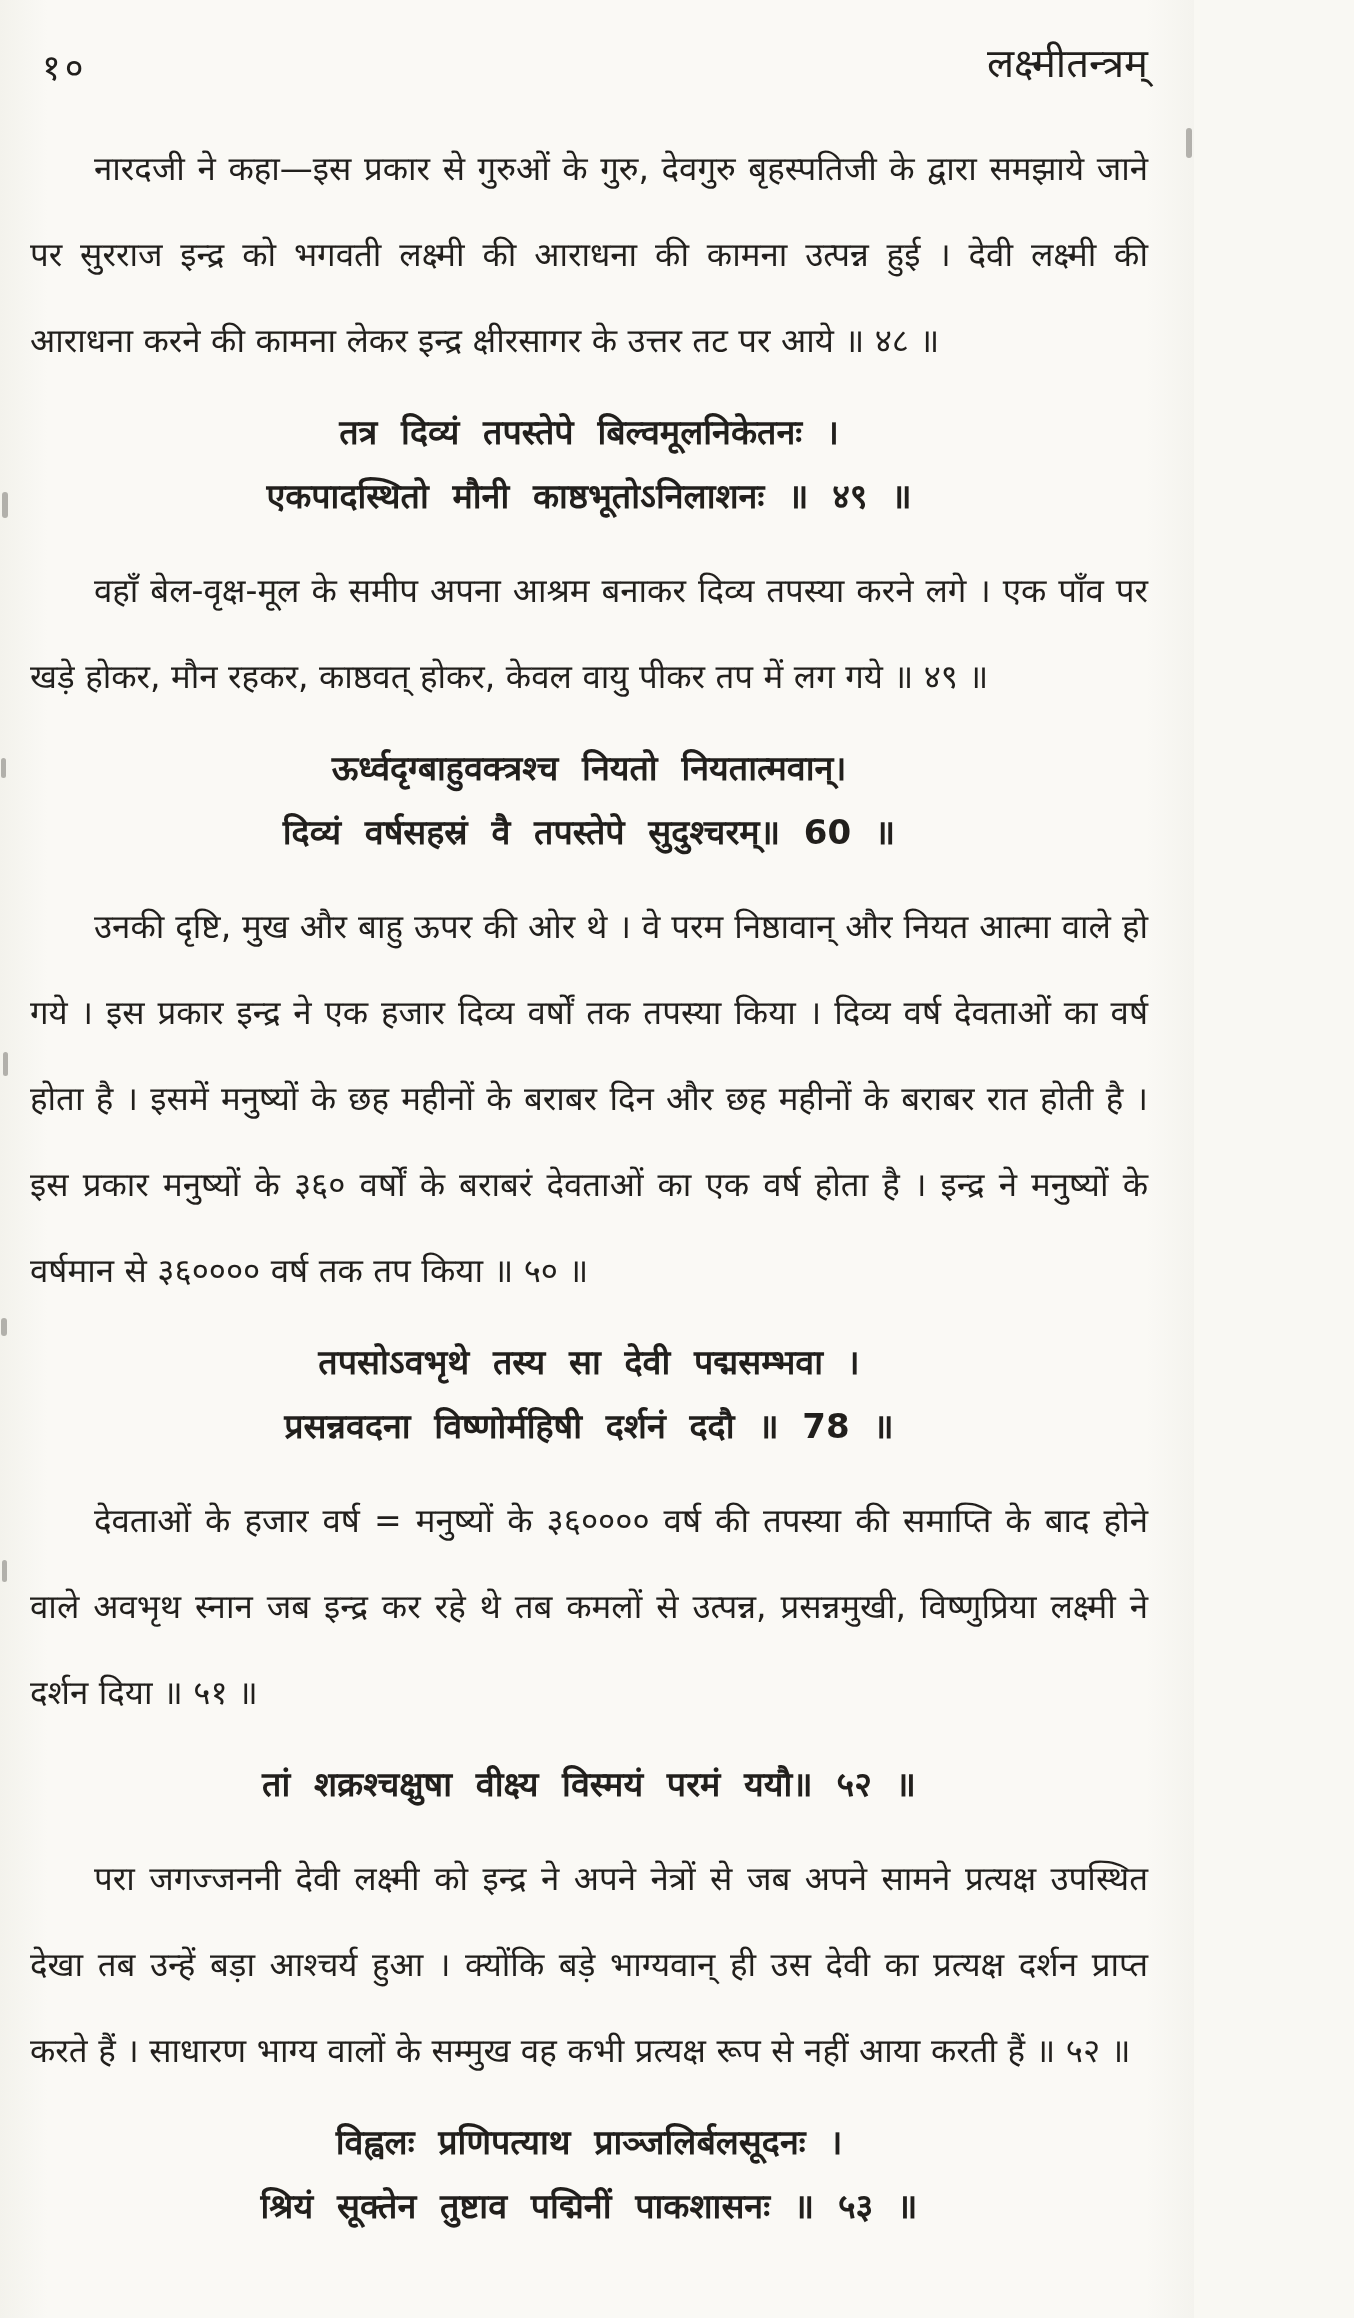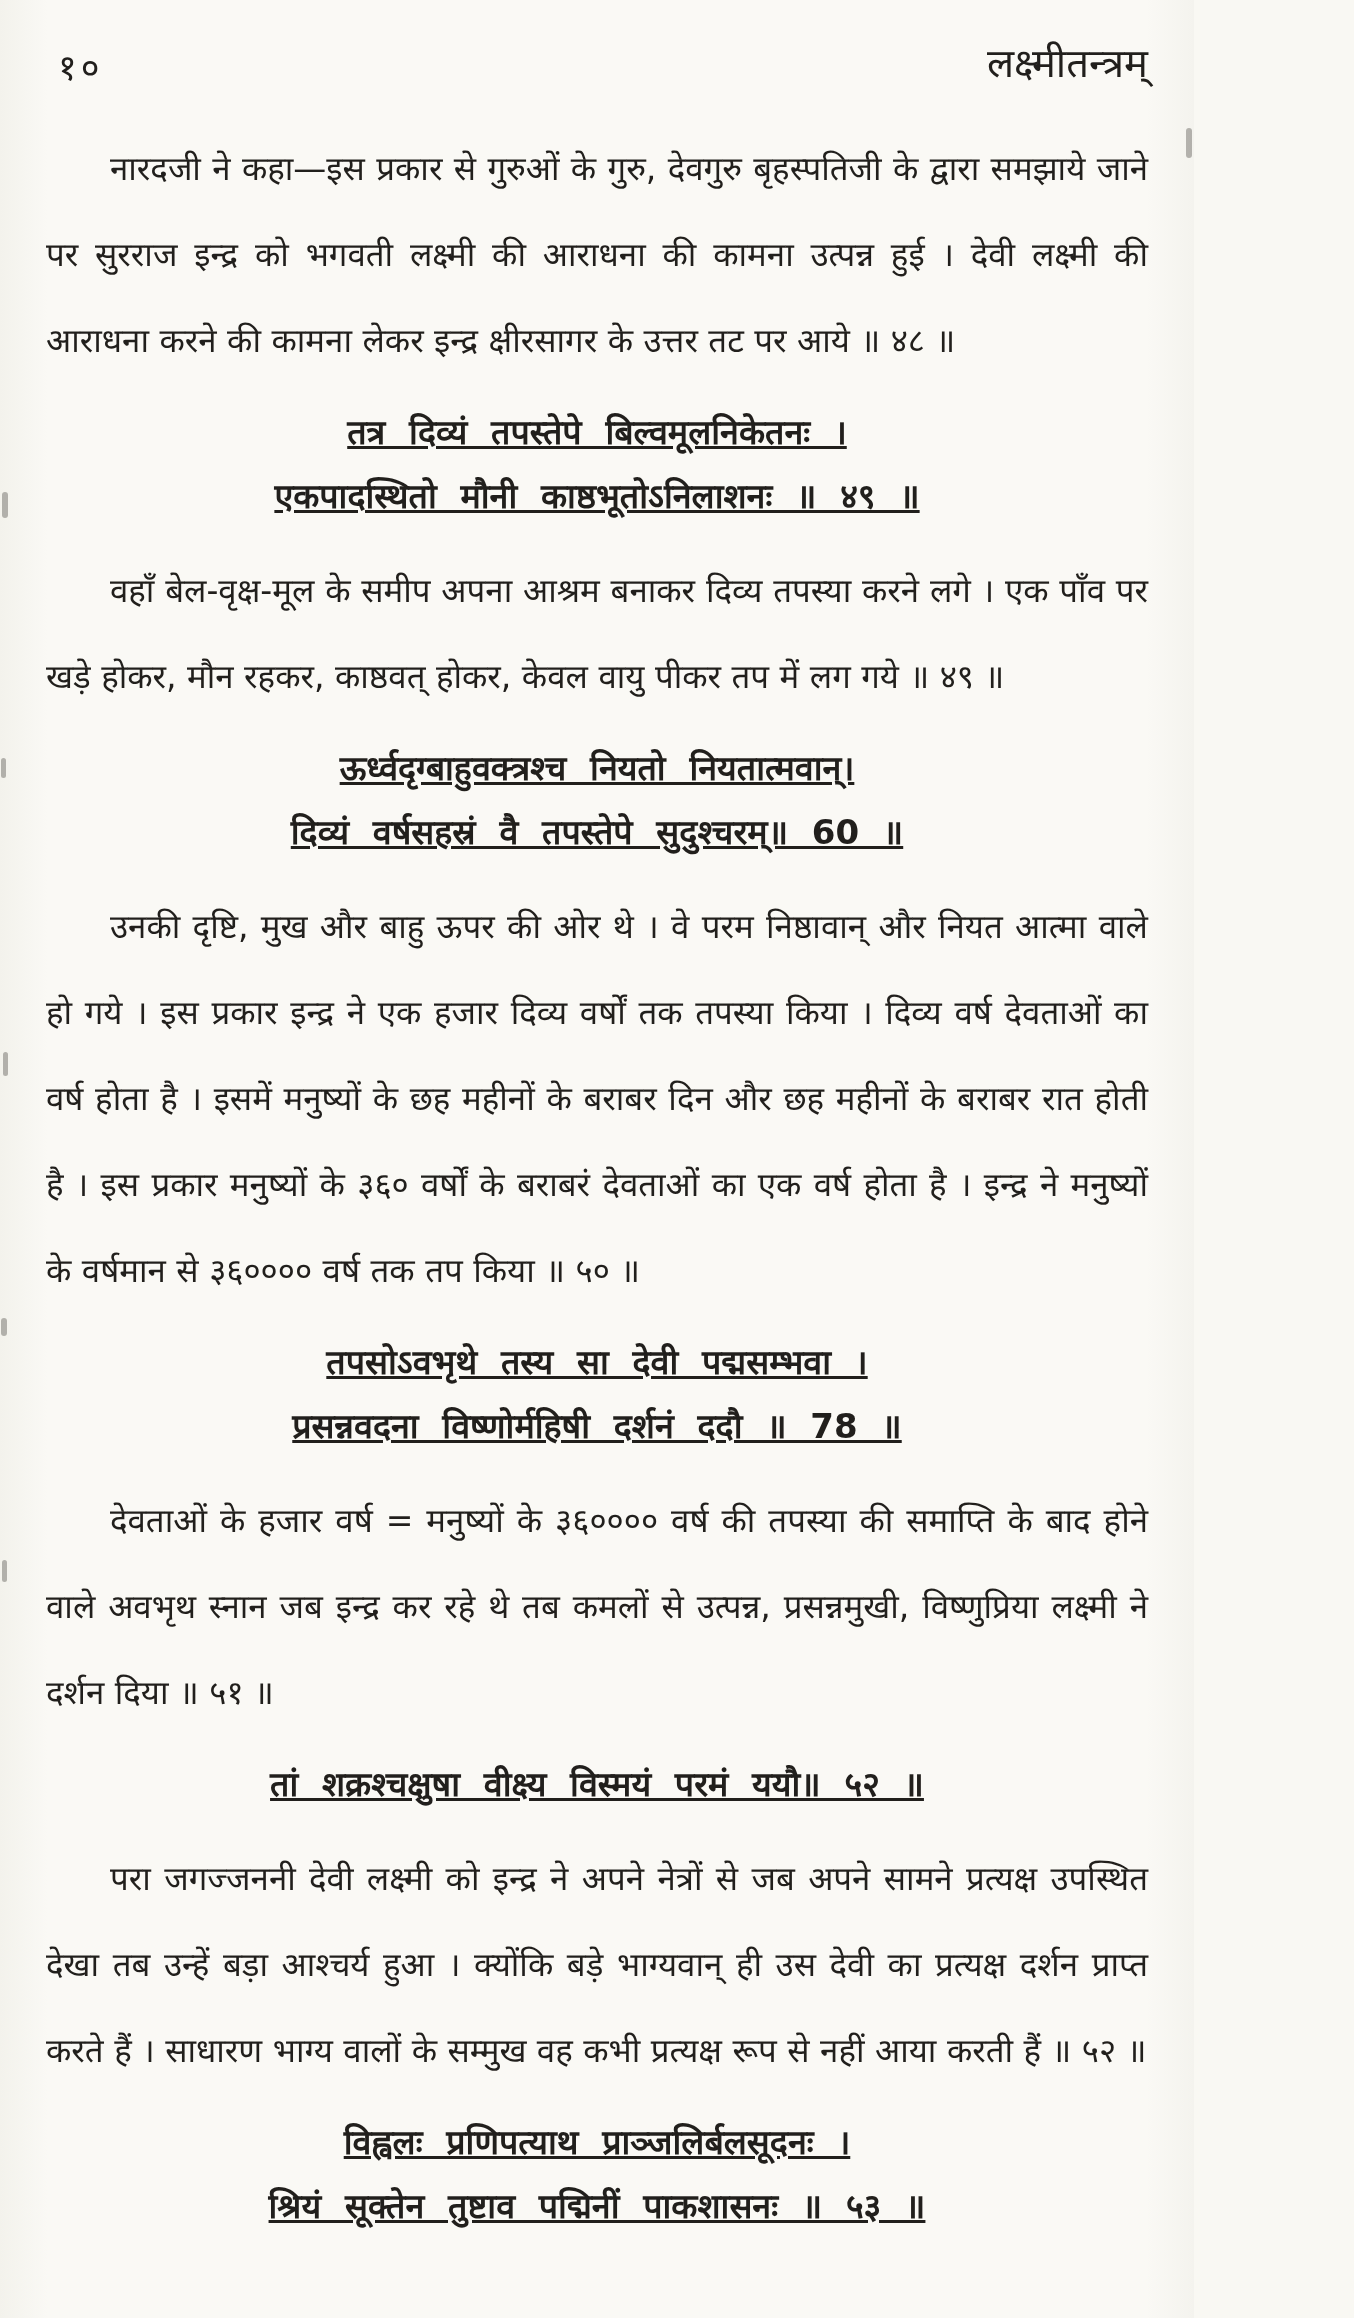--- a/index.html
+++ b/index.html
@@ -13,21 +13,21 @@
     background: #f9f8f3;
     color: #211f1c;
     font-family: "DejaVu Sans", "Liberation Sans", sans-serif;
     position: relative;
   }
   .page {
     position: relative;
     box-sizing: border-box;
     width: 1194px;
     height: 2318px;
-    padding: 34px 46px 20px 46px;
+    padding: 34px 46px 20px 30px;
     background: linear-gradient(90deg, #f3f2ec 0%, #faf9f5 4%, #faf9f5 96%, #f4f3ee 100%);
   }
   .page-header {
     position: relative;
     height: 74px;
     margin-bottom: 18px;
   }
   .page-number {
     position: absolute;
     left: 12px;
@@ -53,21 +53,20 @@
     text-indent: 64px;
     margin: 0 0 16px 0;
   }
   .verse {
     text-align: center;
     font-weight: bold;
     font-size: 34px;
     line-height: 64px;
     margin: 6px 0 20px 0;
     word-spacing: 0.35em;
-    text-decoration: underline;
   }
   .verse-line {
     white-space: nowrap;
   }
   .scan-mark {
     position: absolute;
     background: rgba(70, 68, 62, 0.38);
     border-radius: 3px;
   }
   .scan-mark.m1 { left: 2px;  top: 492px;  width: 6px;  height: 26px; }

